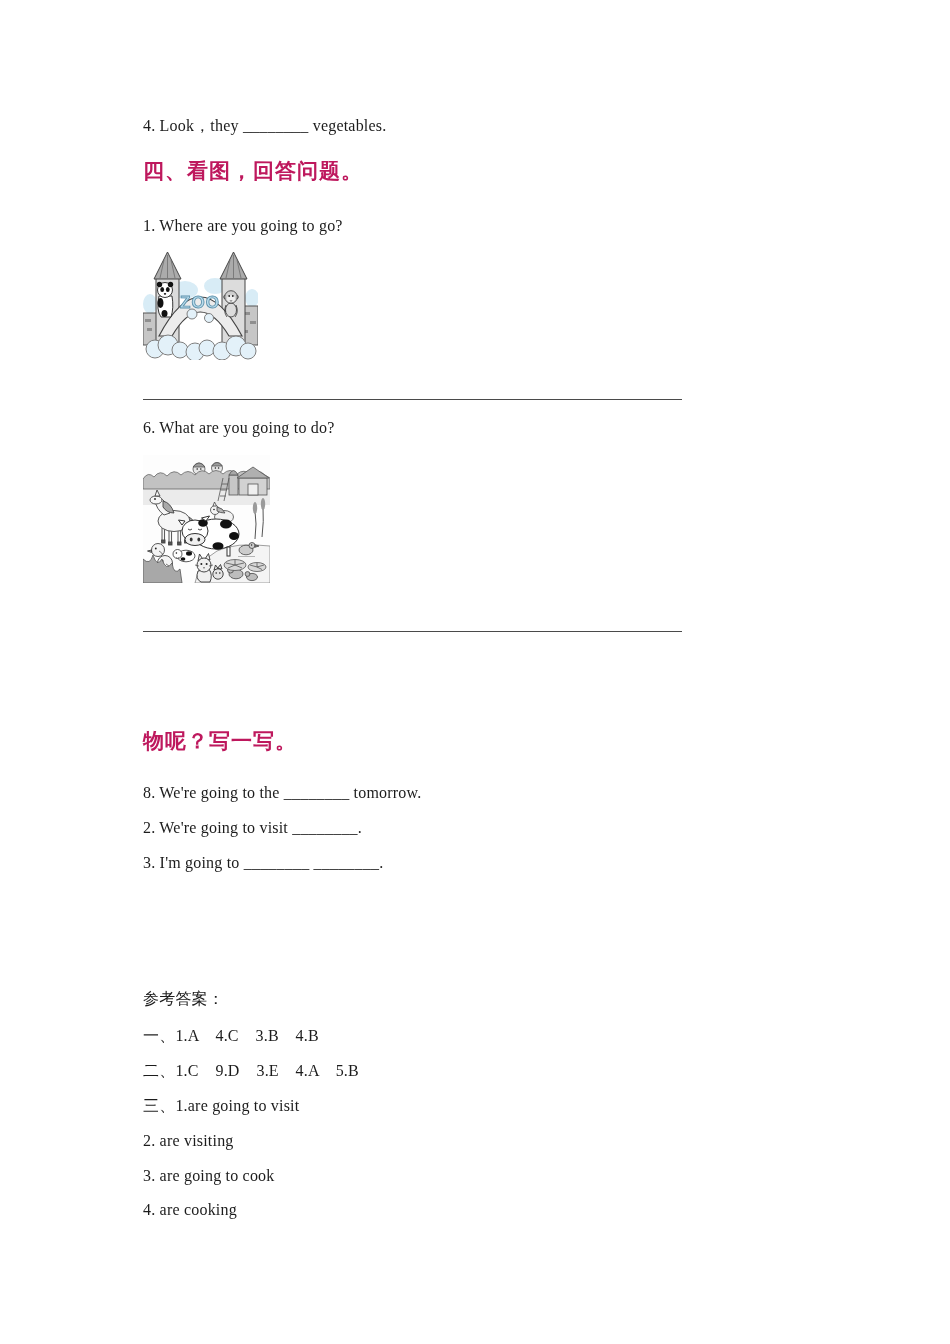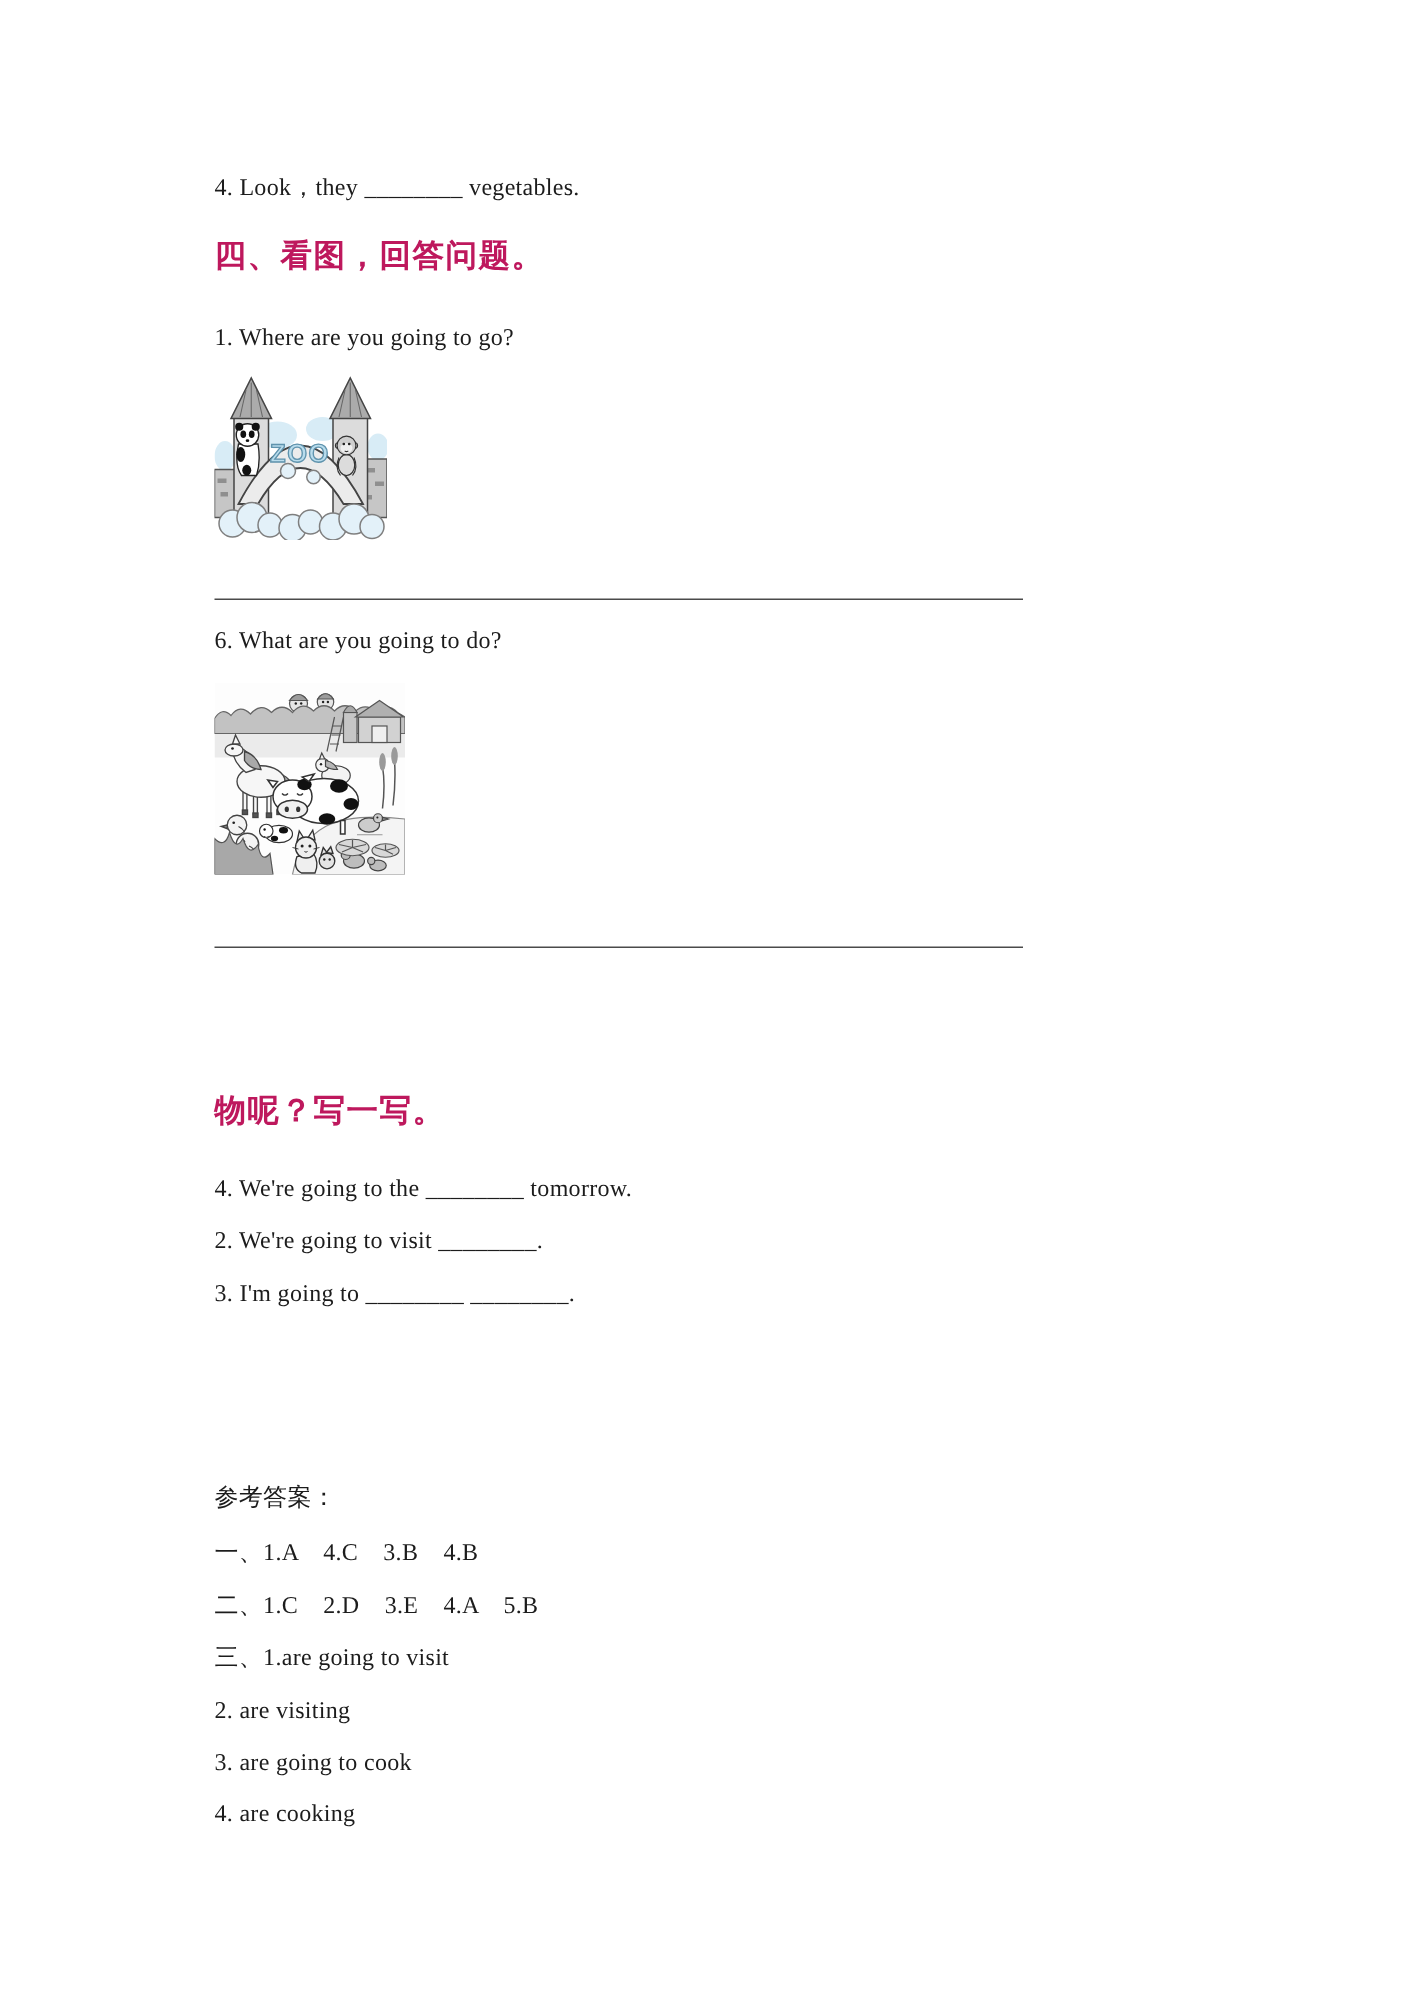--- a/index.html
+++ b/index.html
@@ -266,25 +266,25 @@
       <ellipse cx="112" cy="53" rx="2.2" ry="6" fill="#9a9a9a" stroke="none"></ellipse>
       <ellipse cx="120" cy="49" rx="2.2" ry="6" fill="#9a9a9a" stroke="none"></ellipse>
     </g>
     <path d="M0,128 L0,104 Q7,111 10,100 Q14,113 19,104 Q23,117 29,108 Q31,121 37,114 L39,128 Z" fill="#a8a8a8" stroke="#555" stroke-width="0.8"></path>
   </svg>
 
   <div class="answer-line" style="top:631px"></div>
 
   <div class="heading" style="top:728px">物呢？写一写。</div>
 
-  <div class="ln" style="top:783px">4. We're going to the ________ tomorrow.</div>
+  <div class="ln" style="top:783px">8. We're going to the ________ tomorrow.</div>
   <div class="ln" style="top:818px">2. We're going to visit ________.</div>
   <div class="ln" style="top:853px">3. I'm going to ________ ________.</div>
 
   <div class="ln" style="top:989px">参考答案：</div>
   <div class="ln" style="top:1026px">一、1.A    4.C    3.B    4.B</div>
-  <div class="ln" style="top:1061px">二、1.C    2.D    3.E    4.A    5.B</div>
+  <div class="ln" style="top:1061px">二、1.C    9.D    3.E    4.A    5.B</div>
   <div class="ln" style="top:1096px">三、1.are going to visit</div>
   <div class="ln" style="top:1131px">2. are visiting</div>
   <div class="ln" style="top:1166px">3. are going to cook</div>
   <div class="ln" style="top:1200px">4. are cooking</div>
 
 </div>
 
 </body></html>

